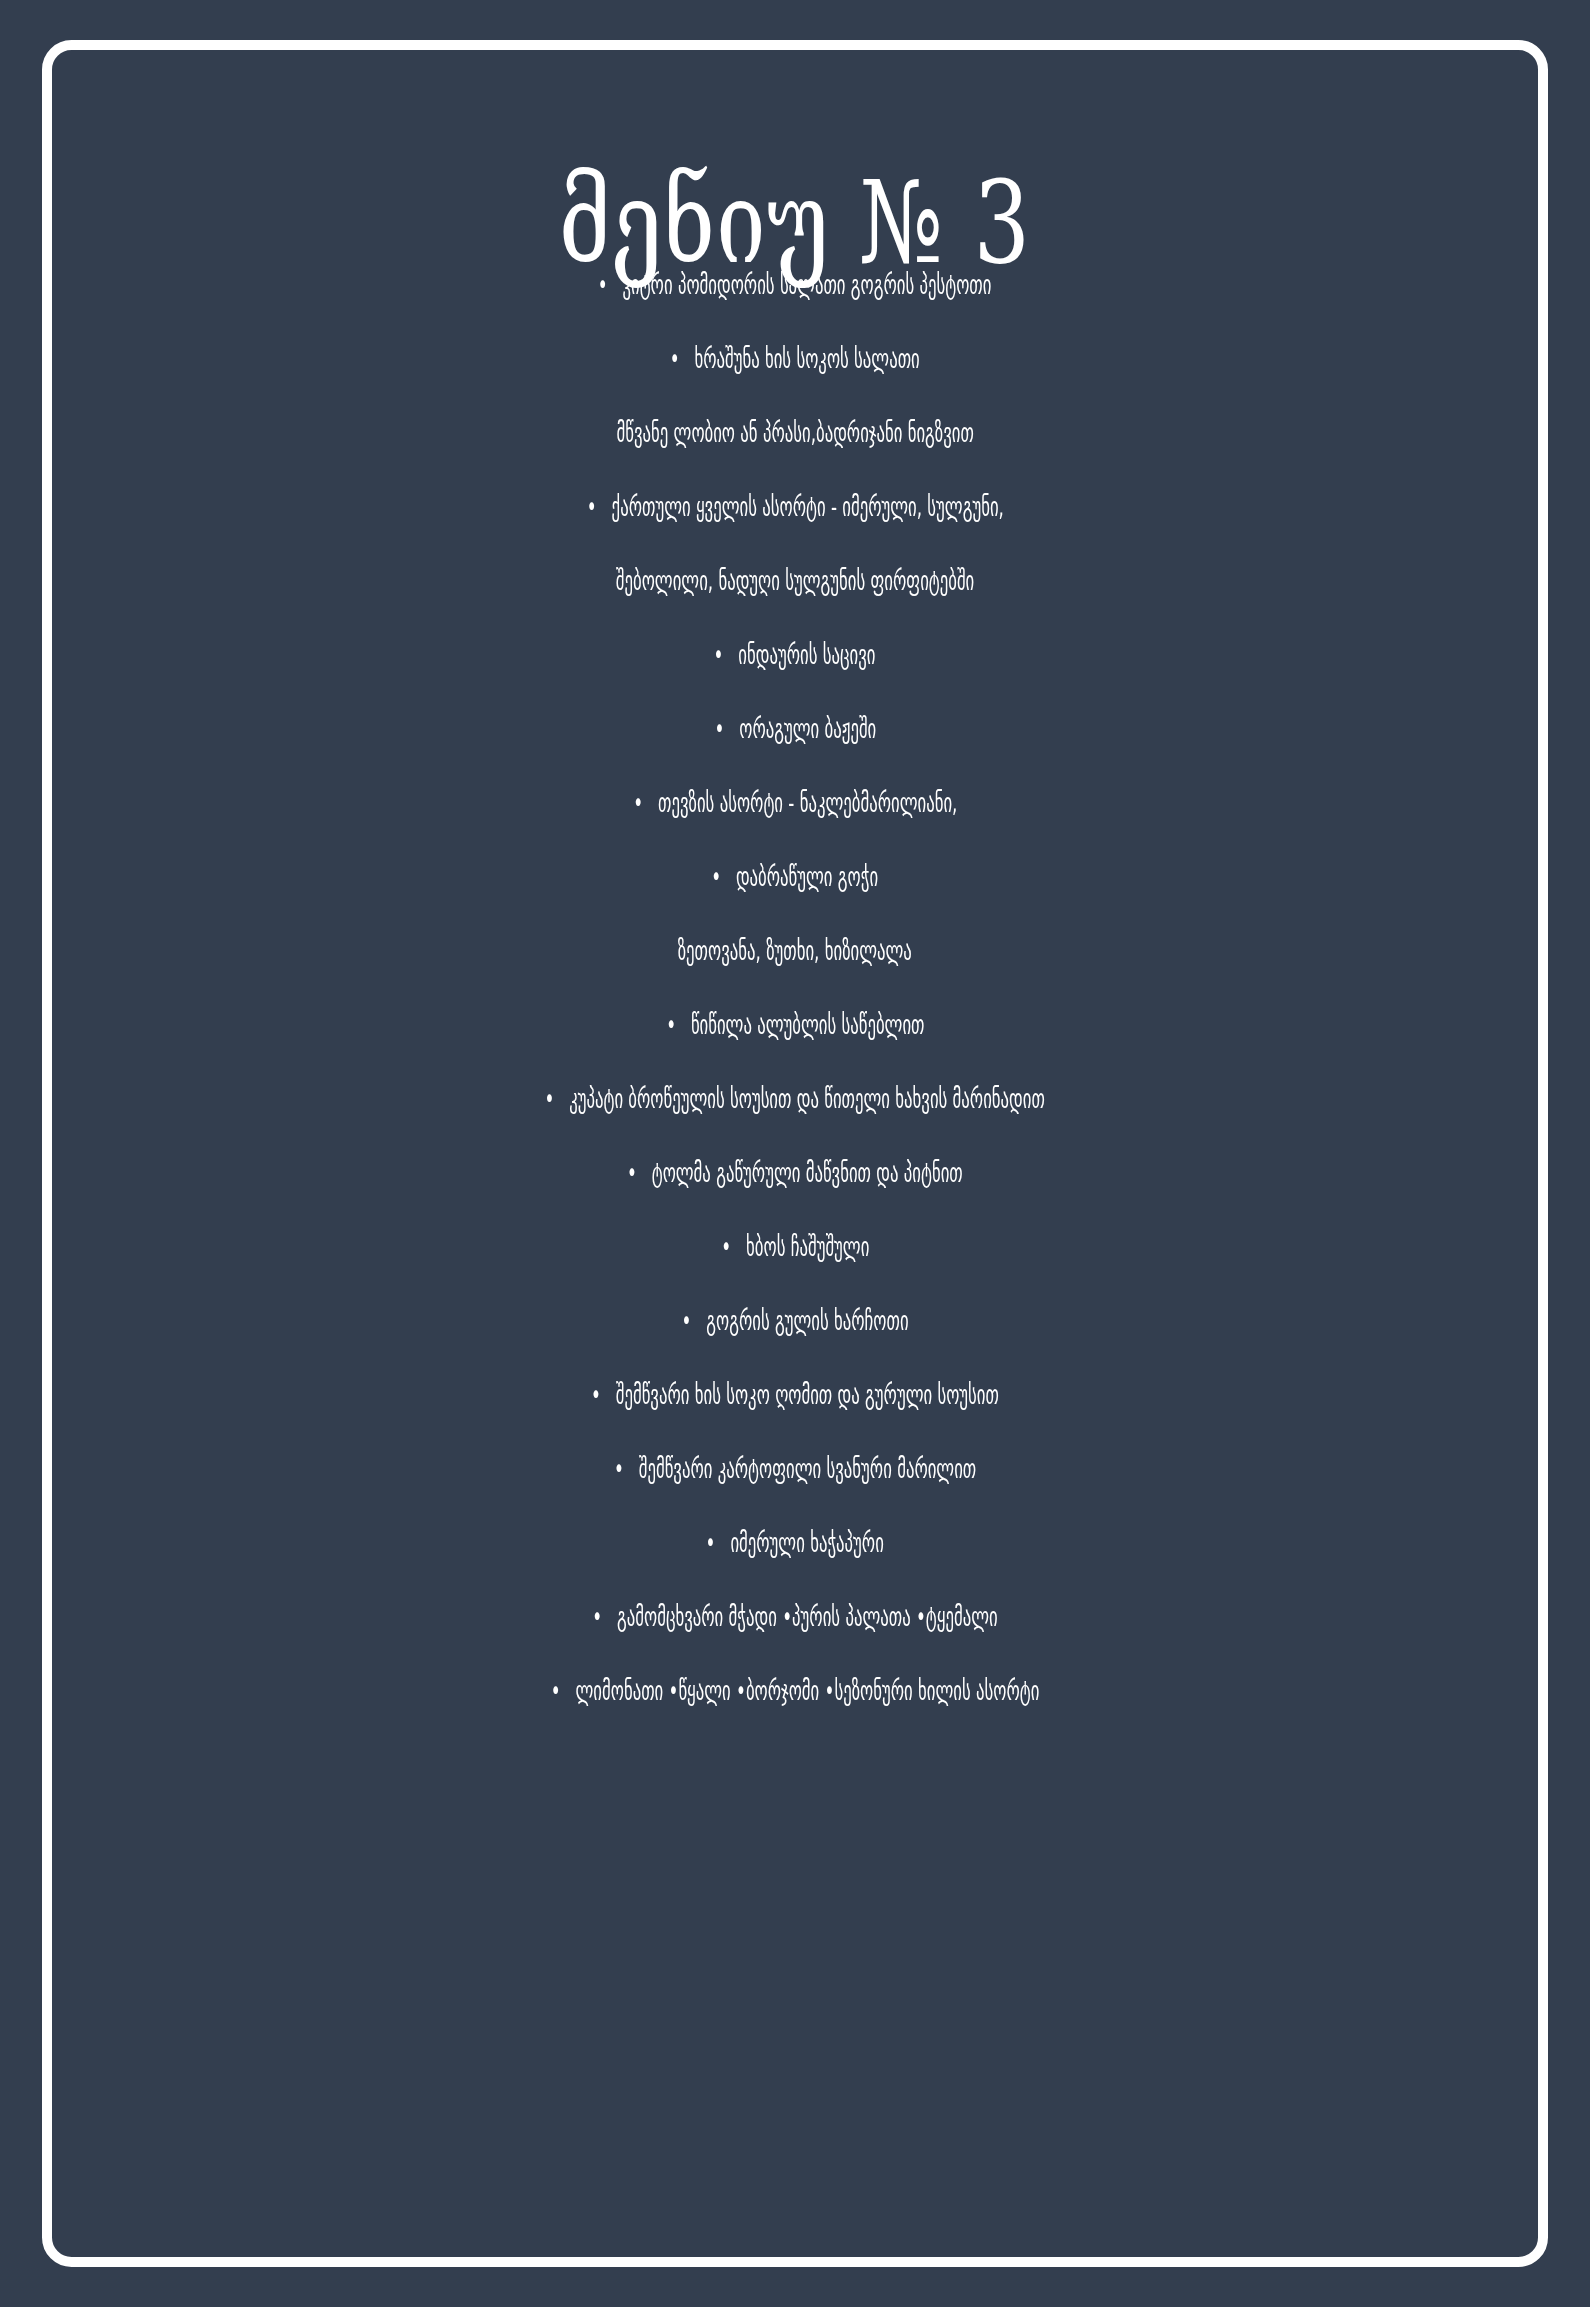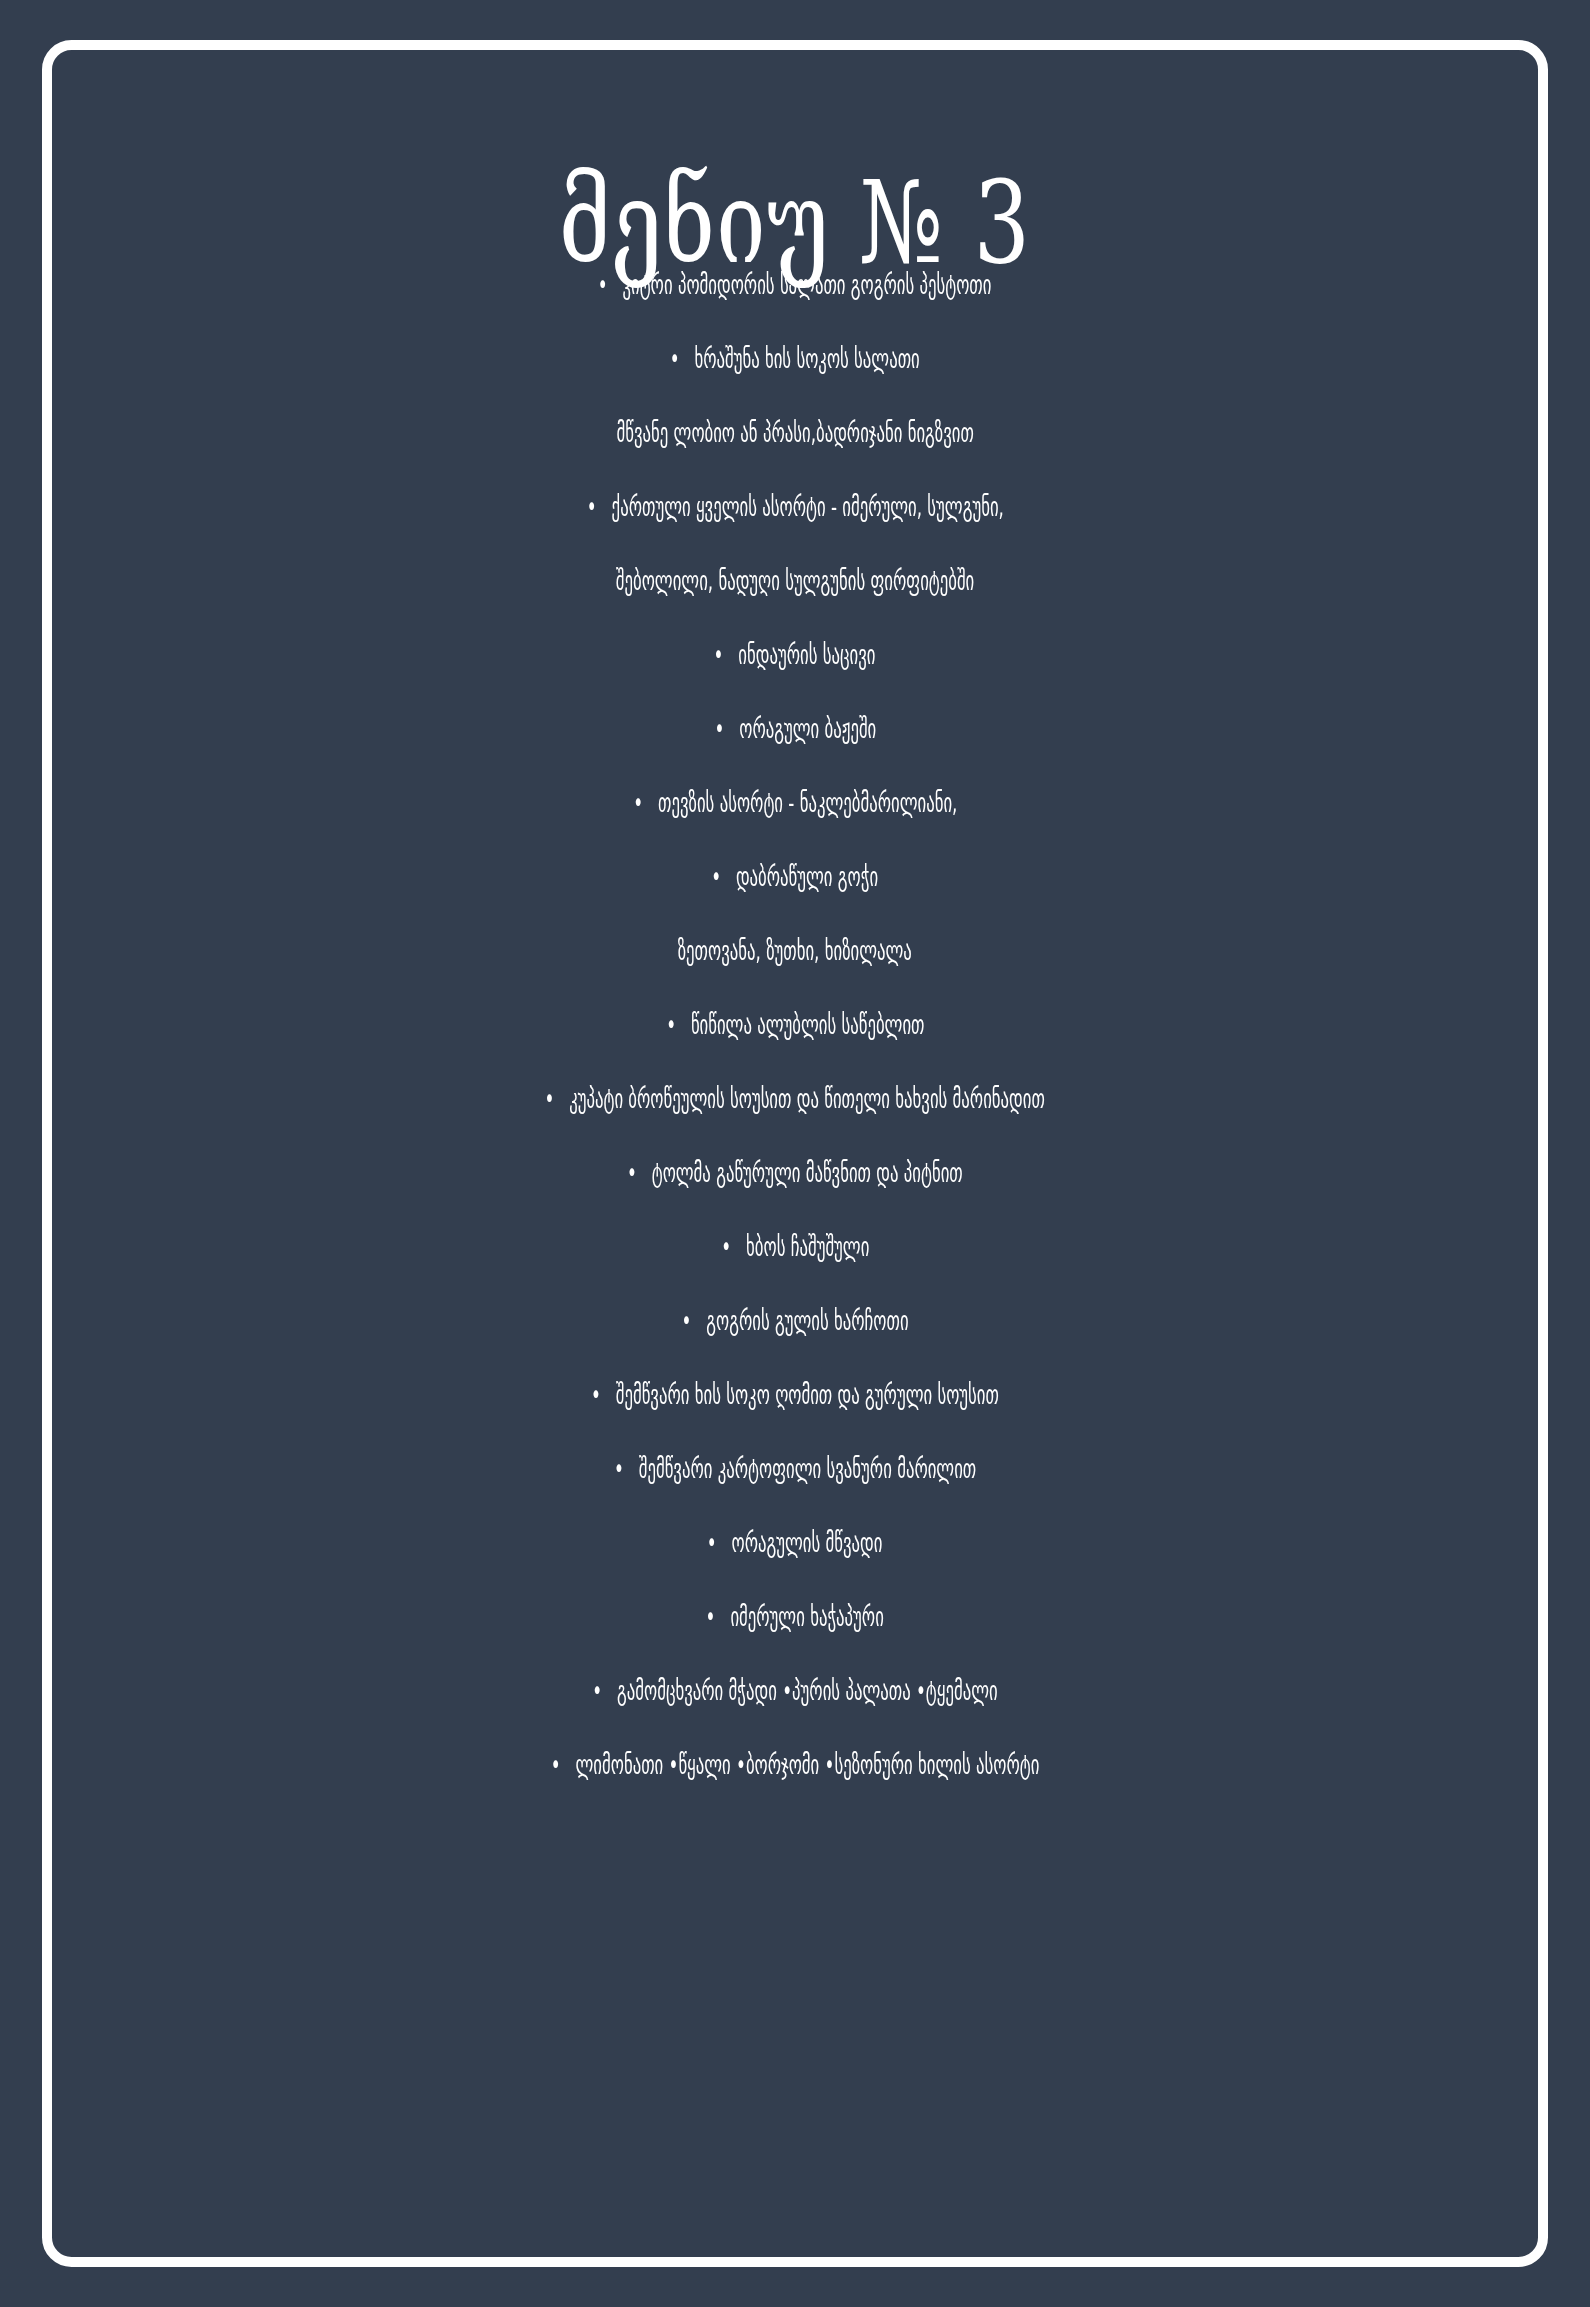--- a/index.html
+++ b/index.html
@@ -128,23 +128,20 @@
   <li class="menu-line">
       <span class="inner"><span class="bullet"></span><span>გოგრის გულის ხარჩოთი</span></span>
     </li>
   <li class="menu-line">
       <span class="inner"><span class="bullet"></span><span>შემწვარი ხის სოკო ღომით და გურული სოუსით</span></span>
     </li>
   <li class="menu-line">
       <span class="inner"><span class="bullet"></span><span>შემწვარი კარტოფილი სვანური მარილით</span></span>
     </li>
   <li class="menu-line">
-      <span class="inner"><span class="bullet"></span><span>ორაგულის მწვადი</span></span>
-    </li>
-  <li class="menu-line">
       <span class="inner"><span class="bullet"></span><span>იმერული ხაჭაპური</span></span>
     </li>
   <li class="menu-line">
       <span class="inner"><span class="bullet"></span><span>გამომცხვარი  მჭადი</span><span class="sep"></span><span>პურის პალათა</span><span class="sep"></span><span>ტყემალი</span></span>
     </li>
   <li class="menu-line">
       <span class="inner"><span class="bullet"></span><span>ლიმონათი</span><span class="sep"></span><span>წყალი</span><span class="sep"></span><span>ბორჯომი</span><span class="sep"></span><span>სეზონური ხილის ასორტი</span></span>
     </li>
 </ul>
 

